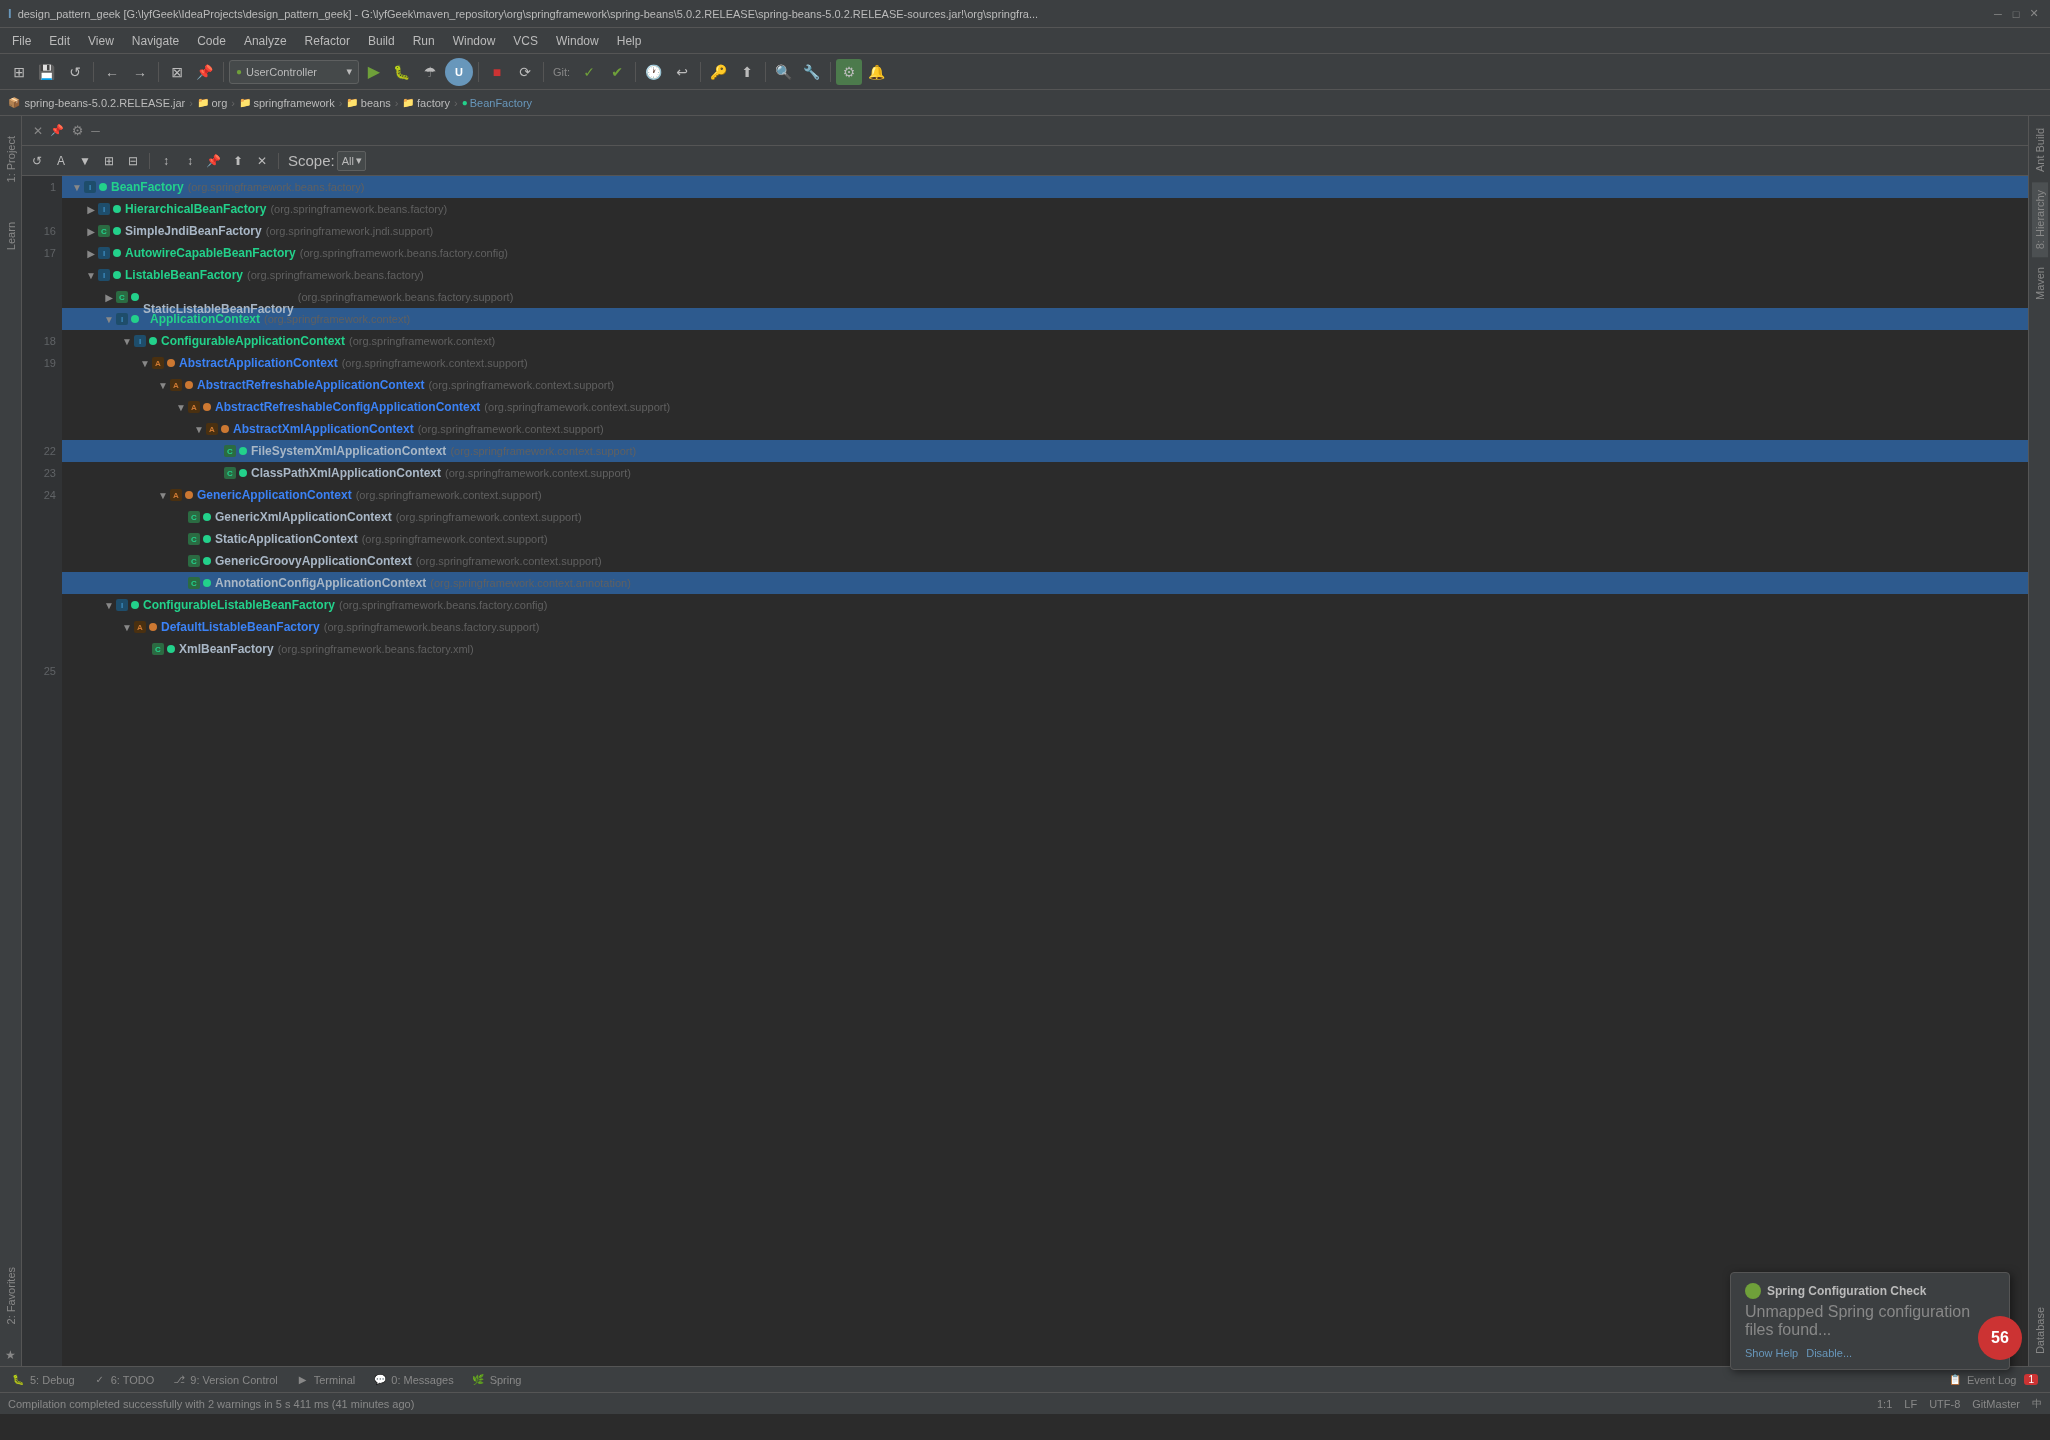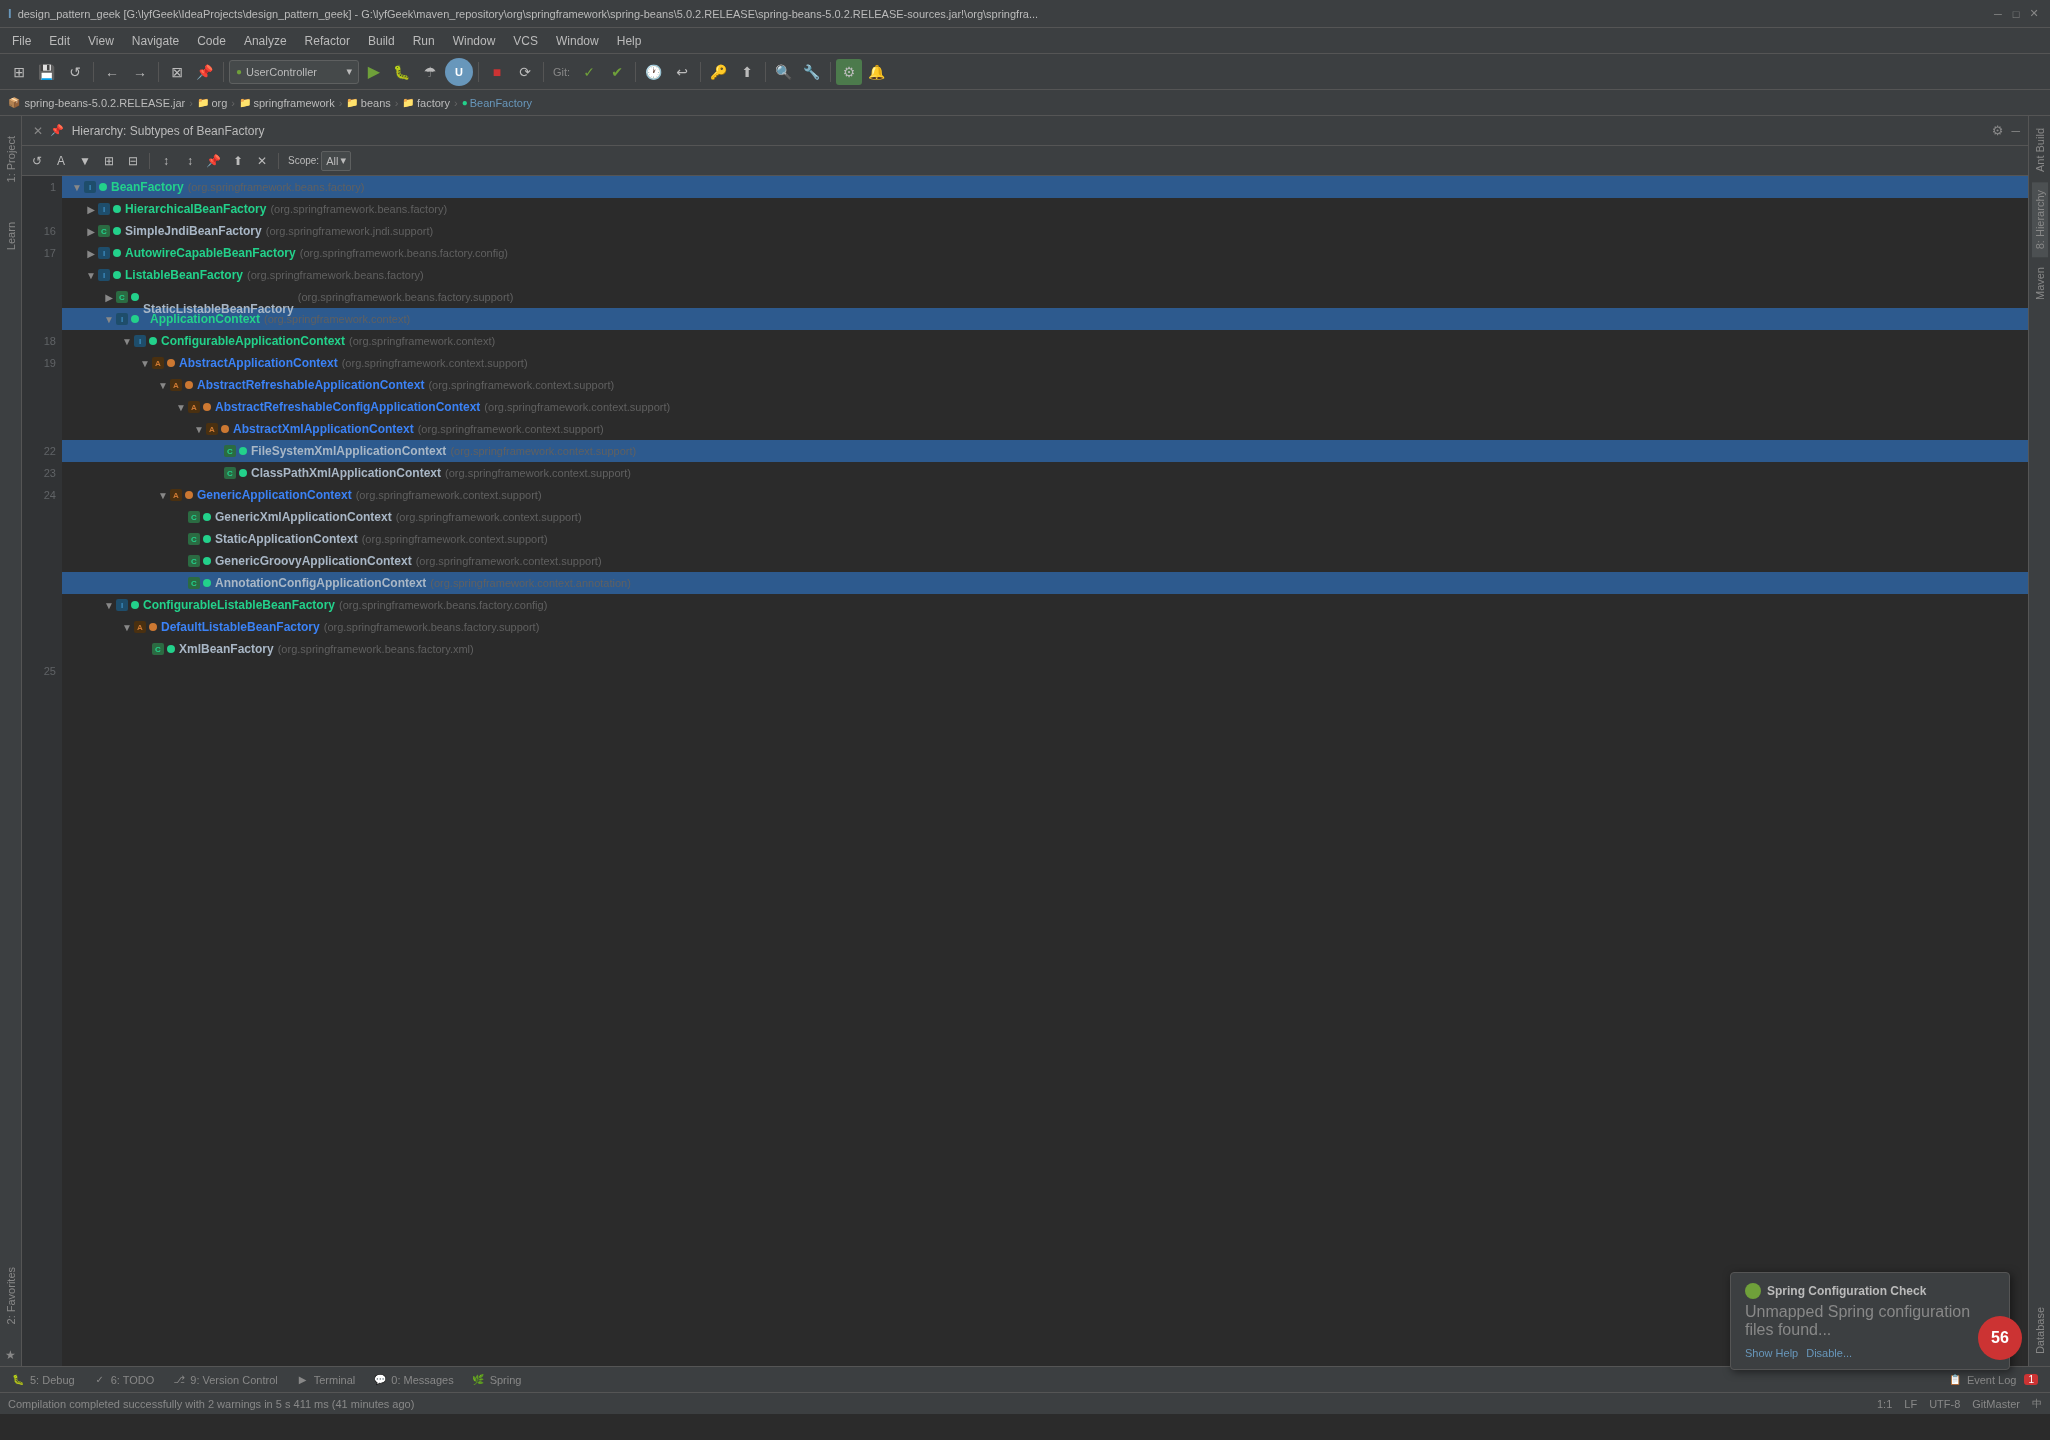--- a/index.html
+++ b/index.html
@@ -150,21 +150,21 @@
       gap: 2px;
     }
     .h-btn {
       width: 22px; height: 22px;
       display: flex; align-items: center; justify-content: center;
       cursor: pointer;
       border-radius: 2px;
       color: #bbb;
       font-size: 12px;
     }
-    .scope-label { font-size: 10px; color: #bbb; margin-left: 4px; }
+    .scope-label { font-size: 15px; color: #bbb; margin-left: 4px; }
     .scope-dropdown {
       height: 20px;
       background: #45494a;
       border: 1px solid #5e6060;
       border-radius: 2px;
       color: #bbb;
       padding: 0 4px;
       font-size: 11px;
       display: flex; align-items: center; gap: 2px;
       cursor: pointer;
@@ -511,21 +511,20 @@
       <span class="vertical-text">2: Favorites</span>
     </div>
     <div style="width:22px;height:22px;display:flex;align-items:center;justify-content:center;cursor:pointer;color:#888;">★</div>
   </div>
 
   <div id="hierarchy-panel">
 
     <div id="hierarchy-header">
       <span class="hierarchy-close-btn">✕</span>
       <span style="font-size:11px;color:#888;cursor:pointer;margin-right:4px;">📌</span>
-      <span class="hierarchy-title">Hierarchy: Subtypes of BeanFactory</span>
       <span class="hierarchy-gear">⚙</span>
       <span style="font-size:12px;color:#888;cursor:pointer;margin-left:4px;">─</span>
     </div>
 
     <div id="hierarchy-toolbar">
       <div class="h-btn" title="Refresh">↺</div>
       <div class="h-btn" title="Locate">A</div>
       <div class="h-btn" title="Filter">▼</div>
       <div class="h-btn" title="Subtypes">⊞</div>
       <div class="h-btn" title="Supertypes">⊟</div>

